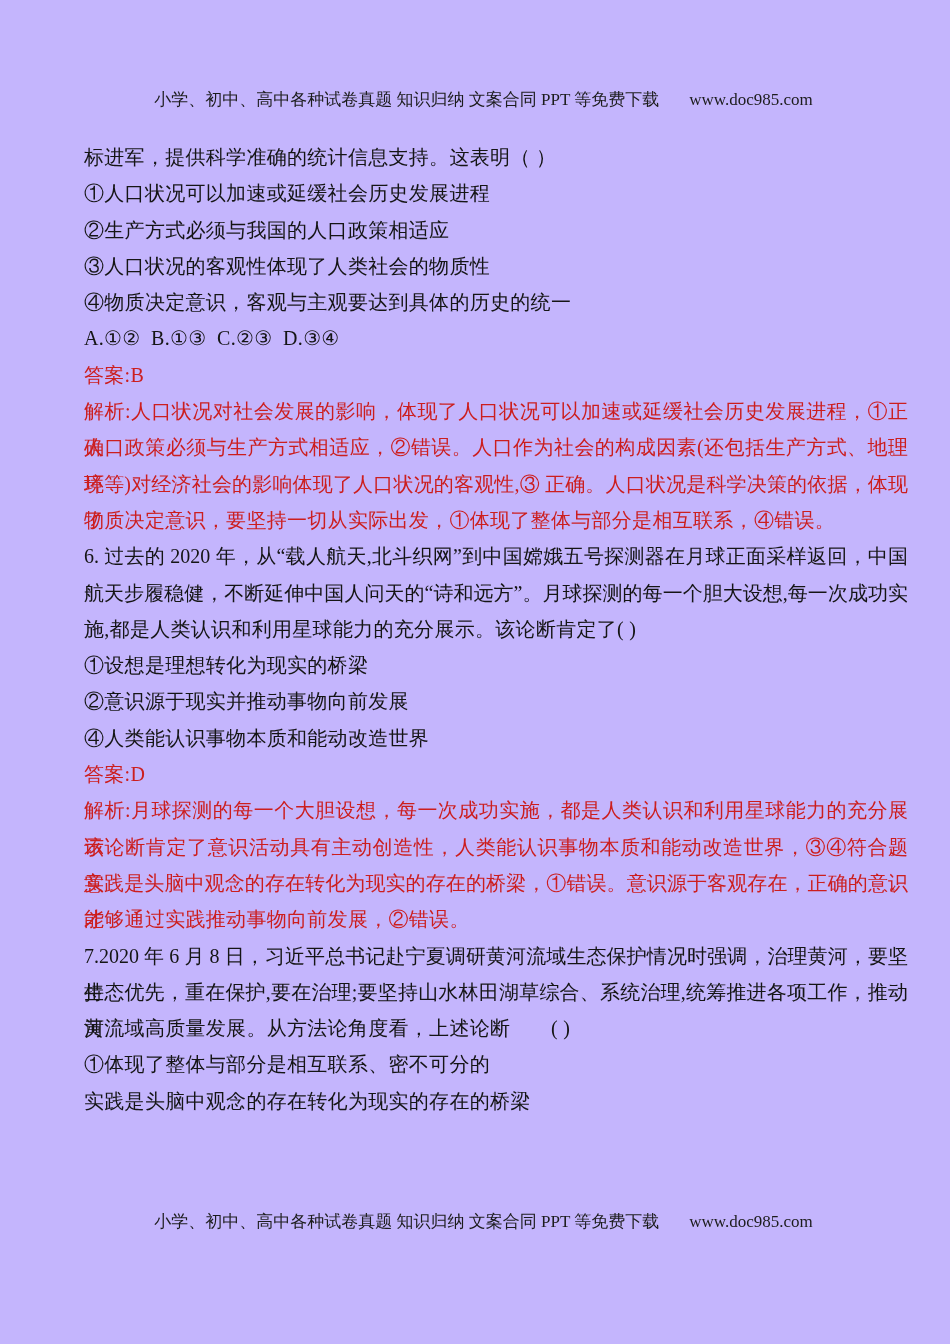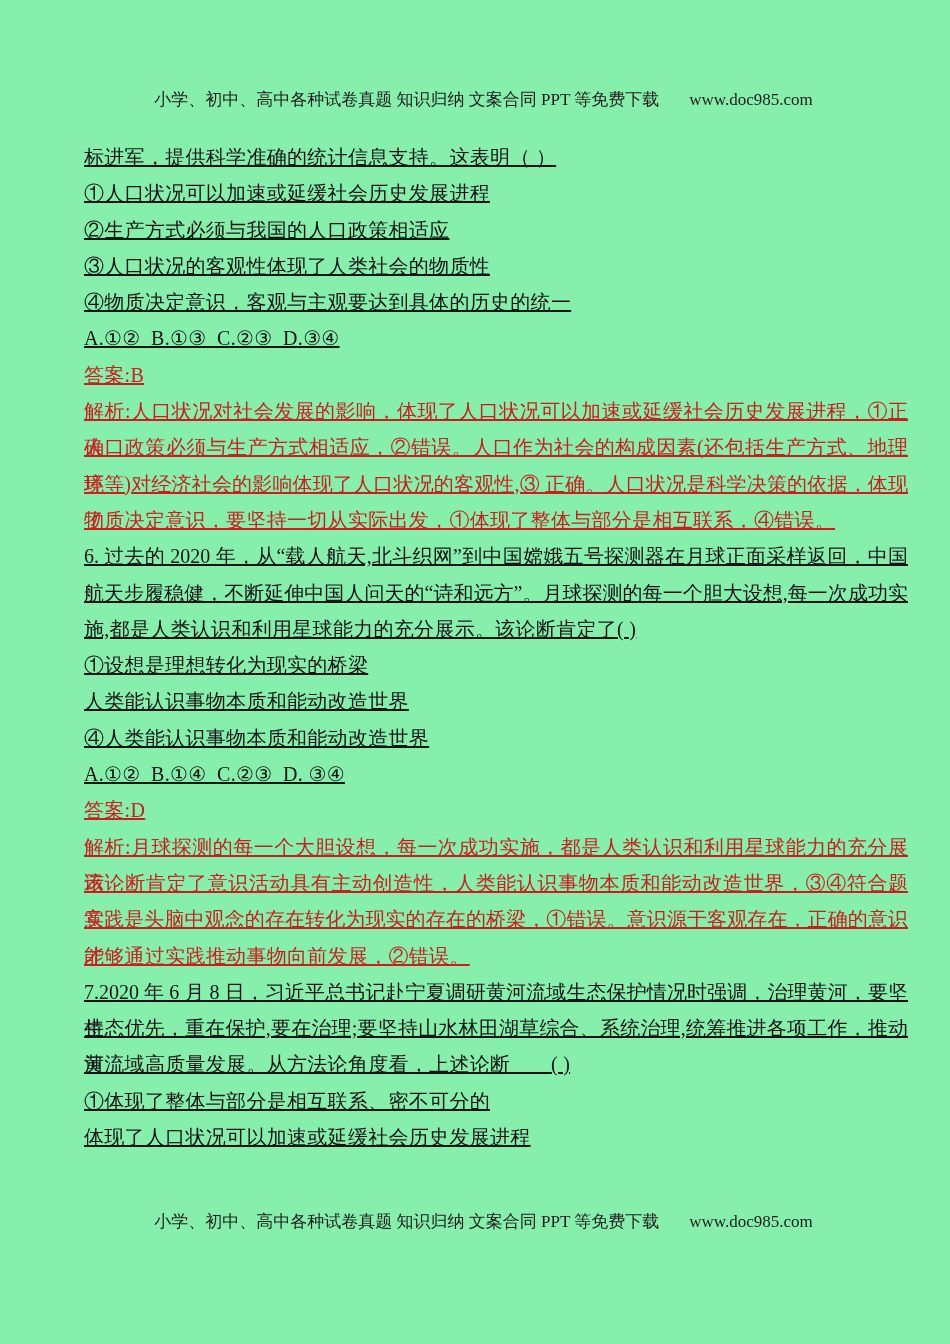--- a/index.html
+++ b/index.html
@@ -3,21 +3,21 @@
 <meta charset="utf-8">
 <style>
   html, body { margin: 0; padding: 0; }
   body {
     width: 950px; height: 1344px;
     background: #ffffff;
     font-family: "Liberation Serif", "DejaVu Serif", serif;
     position: relative;
     overflow: hidden;
   }
-  .page { position: absolute; inset: 0; background: #86efac; }
+  .page { position: absolute; inset: 0; background: #c4b5fd; }
   .watermark {
     position: absolute; left: 0; width: 100%;
     text-align: center;
     font-size: 17px;
     color: #1c1c1c;
     white-space: pre;
   }
   .watermark.top { top: 68px; }
   .watermark.bottom { top: 1190px; }
   .watermark .url { margin-left: 30px; font-family: "Liberation Serif", serif; }
@@ -26,21 +26,20 @@
     left: 84px; top: 139px;
     width: 824px;
   }
   .line {
     height: 36.3px;
     line-height: 36.3px;
     font-size: 20px;
     color: var(--text-color, #151515);
     white-space: pre;
     letter-spacing: 0.3px;
-    text-decoration: underline;
   }
   .line.j {
     white-space: normal;
     text-align: justify;
     text-align-last: justify;
     letter-spacing: 0;
   }
   .line.red { color: var(--red-color, #cc1e1e); }
 </style>
 </head>
@@ -61,32 +60,31 @@
       <div class="line">A.①②  B.①③  C.②③  D.③④</div>
       <div class="line red">答案:B</div>
       <div class="line red j">解析:人口状况对社会发展的影响，体现了人口状况可以加速或延缓社会历史发展进程，①正确。</div>
       <div class="line red j">人口政策必须与生产方式相适应，②错误。人口作为社会的构成因素(还包括生产方式、地理环</div>
       <div class="line red j">境等)对经济社会的影响体现了人口状况的客观性,③ 正确。人口状况是科学决策的依据，体现了</div>
       <div class="line red">物质决定意识，要坚持一切从实际出发，①体现了整体与部分是相互联系，④错误。</div>
       <div class="line j">6. 过去的 2020 年，从“载人航天,北斗织网”到中国嫦娥五号探测器在月球正面采样返回，中国</div>
       <div class="line j">航天步履稳健，不断延伸中国人问天的“诗和远方”。月球探测的每一个胆大设想,每一次成功实</div>
       <div class="line">施,都是人类认识和利用星球能力的充分展示。该论断肯定了( )</div>
       <div class="line">①设想是理想转化为现实的桥梁</div>
-      <div class="line">人类能认识事物本质和能动改造世界</div>
+      <div class="line">②意识源于现实并推动事物向前发展</div>
       <div class="line">④人类能认识事物本质和能动改造世界</div>
-      <div class="line">A.①②  B.①④  C.②③  D. ③④</div>
       <div class="line red">答案:D</div>
       <div class="line red j">解析:月球探测的每一个大胆设想，每一次成功实施，都是人类认识和利用星球能力的充分展示。</div>
       <div class="line red j">该论断肯定了意识活动具有主动创造性，人类能认识事物本质和能动改造世界，③④符合题意。</div>
       <div class="line red j">实践是头脑中观念的存在转化为现实的存在的桥梁，①错误。意识源于客观存在，正确的意识才</div>
       <div class="line red">能够通过实践推动事物向前发展，②错误。</div>
       <div class="line j">7.2020 年 6 月 8 日，习近平总书记赴宁夏调研黄河流域生态保护情况时强调，治理黄河，要坚持</div>
       <div class="line j">生态优先，重在保护,要在治理;要坚持山水林田湖草综合、系统治理,统筹推进各项工作，推动黄</div>
       <div class="line">河流域高质量发展。从方法论角度看，上述论断　　( )</div>
       <div class="line">①体现了整体与部分是相互联系、密不可分的</div>
-      <div class="line">体现了人口状况可以加速或延缓社会历史发展进程</div>
+      <div class="line">实践是头脑中观念的存在转化为现实的存在的桥梁</div>
     </div>
 
   <div class="watermark bottom">
     <span>小学、初中、高中各种试卷真题 知识归纳 文案合同 PPT 等免费下载</span><span class="url">www.doc985.com</span>
   </div>
 
 </div>
 
 </body></html>

